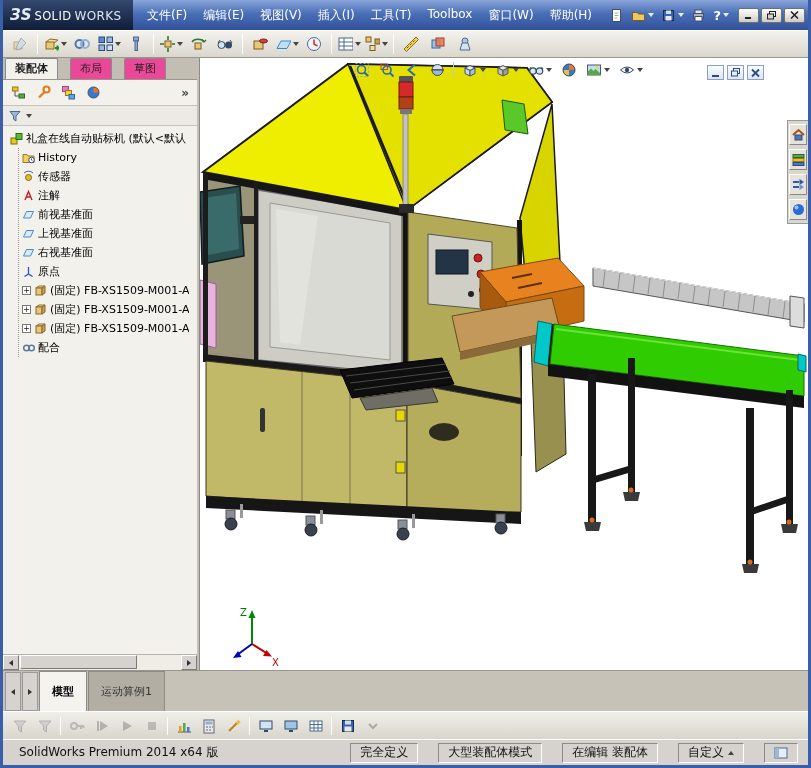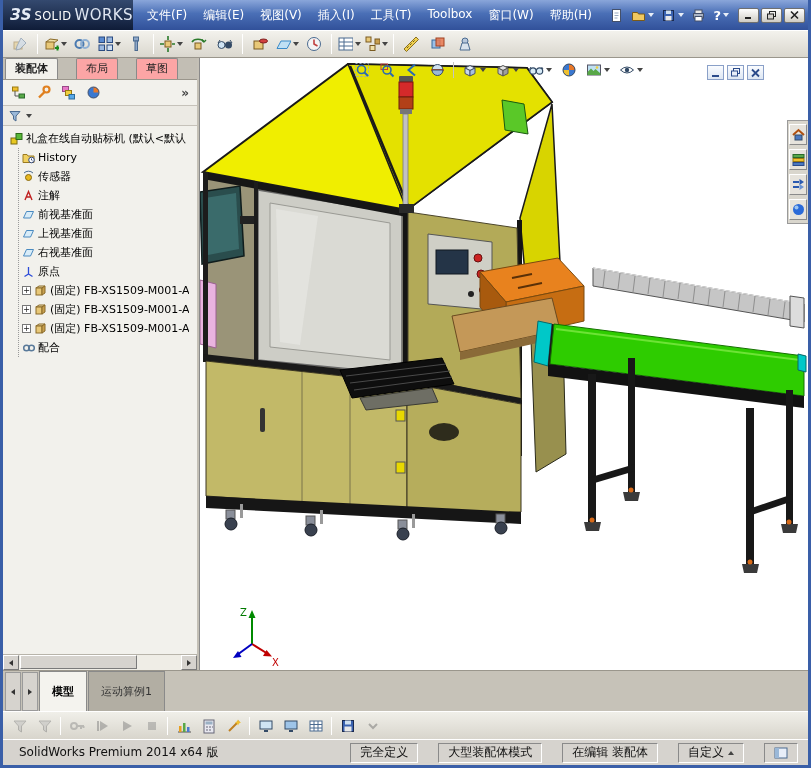--- a/index.html
+++ b/index.html
@@ -3,42 +3,42 @@
 <meta charset="utf-8">
 <style>
 *{margin:0;padding:0;box-sizing:border-box;}
 body{width:811px;height:768px;font-family:"DejaVu Sans","Liberation Sans",sans-serif;font-size:12px;background:#3a5fa8;overflow:hidden;}
 .window{position:relative;width:811px;height:768px;display:flex;flex-direction:column;background:#d6d3ce;border:3px solid #3a5fa8;border-top:none;}
 
 .titlebar{flex:0 0 30px;display:flex;align-items:center;background:linear-gradient(#8aa6da 0%,#4a6fb6 45%,#31519a 100%);color:#fff;}
 .logo{width:130px;height:30px;display:flex;align-items:baseline;gap:3px;padding:6px 0 0 7px;background:linear-gradient(#34496f,#0f1c38);}
 .logo-ds{font-size:15px;font-weight:bold;font-style:italic;color:#e6ecf6;}
 .logo-solid{font-size:11.5px;font-weight:normal;letter-spacing:.4px;}
-.logo-works{font-size:15px;font-weight:normal;letter-spacing:.4px;color:#dfe6f2;}
+.logo-works{font-size:12px;font-weight:normal;letter-spacing:.4px;color:#dfe6f2;}
 .menus{display:flex;margin-left:6px;}
 .menu-item{padding:3px 8px;cursor:default;white-space:nowrap;}
 .tb-spacer{flex:1;}
 .quick{display:flex;align-items:center;gap:5px;margin-right:8px;}
 .qbtn{display:flex;align-items:center;padding:1px;}
 .caret{width:0;height:0;border-left:3px solid transparent;border-right:3px solid transparent;border-top:4px solid #e8eef8;margin-left:2px;}
 .caret.dark{border-top-color:#444;}
 .helpq{font-weight:bold;font-size:13px;color:#fff;}
 .win-controls{display:flex;gap:2px;margin-right:3px;}
 .win-btn{width:21px;height:15px;background:linear-gradient(#fefefe,#cfccc4);border:1px solid #6f6f6f;border-radius:2px;display:flex;align-items:center;justify-content:center;}
 
 .toolbar{flex:0 0 28px;display:flex;align-items:center;gap:1px;padding:0 4px;background:linear-gradient(#f4f3ee,#dad7ce);border-bottom:1px solid #9a968c;box-shadow:inset 0 1px 0 #fff;}
 .tbtn{width:26px;height:24px;display:flex;align-items:center;justify-content:center;border:1px solid transparent;border-radius:2px;}
 .tbtn.dis{opacity:.45;}
 .tsep{width:1px;height:20px;background:#a8a49a;border-right:1px solid #fff;margin:0 3px;}
 
 .main{flex:1;display:flex;min-height:0;}
 .left-panel{width:194px;display:flex;flex-direction:column;background:#f2f1ec;min-height:0;}
 .splitter{width:3px;background:#c4c0b6;border-right:1px solid #8a8a8a;}
-.cmd-tabs{flex:0 0 21px;display:flex;align-items:flex-end;gap:18px;padding-left:2px;background:#c2beb4;border-bottom:1px solid #9a968c;}
-.ptab{font-size:11px;padding:2px 9px 3px;border:1px solid #8a8a8a;border-bottom:none;border-radius:2px 2px 0 0;background:#fca5a5;color:#222;white-space:nowrap;}
+.cmd-tabs{flex:0 0 21px;display:flex;align-items:flex-end;gap:12px;padding-left:2px;background:#c2beb4;border-bottom:1px solid #9a968c;}
+.ptab{font-size:11px;padding:2px 9px 3px;border:1px solid #8a8a8a;border-bottom:none;border-radius:2px 2px 0 0;background:#ec4899;color:#222;white-space:nowrap;}
 .ptab.active{background:#f2f1ec;font-weight:bold;}
 .fm-toolbar{flex:0 0 26px;display:flex;align-items:center;gap:3px;padding:0 4px;border-bottom:1px solid #c6c2ba;}
 .fmbtn{width:22px;height:20px;display:flex;align-items:center;justify-content:center;border:1px solid transparent;}
 .fm-spacer{flex:1;}
 .chev{font-size:12px;font-weight:bold;color:#444;padding-right:4px;}
 .filter-row{flex:0 0 20px;display:flex;align-items:center;gap:2px;padding-left:5px;background:#eceae4;border-bottom:1px solid #c6c2ba;}
 .tree{flex:1;overflow:hidden;padding:3px 8px 0 4px;font-size:11px;color:#000;}
 .trow{display:flex;align-items:center;height:19px;gap:3px;white-space:nowrap;overflow:hidden;padding-left:3px;}
 .tree-children{margin-left:11px;border-left:1px dotted #9a9a9a;}
 .exp{flex:0 0 9px;width:9px;height:9px;border:1px solid #777;background:#fff;font-size:8px;line-height:7px;text-align:center;color:#222;}

